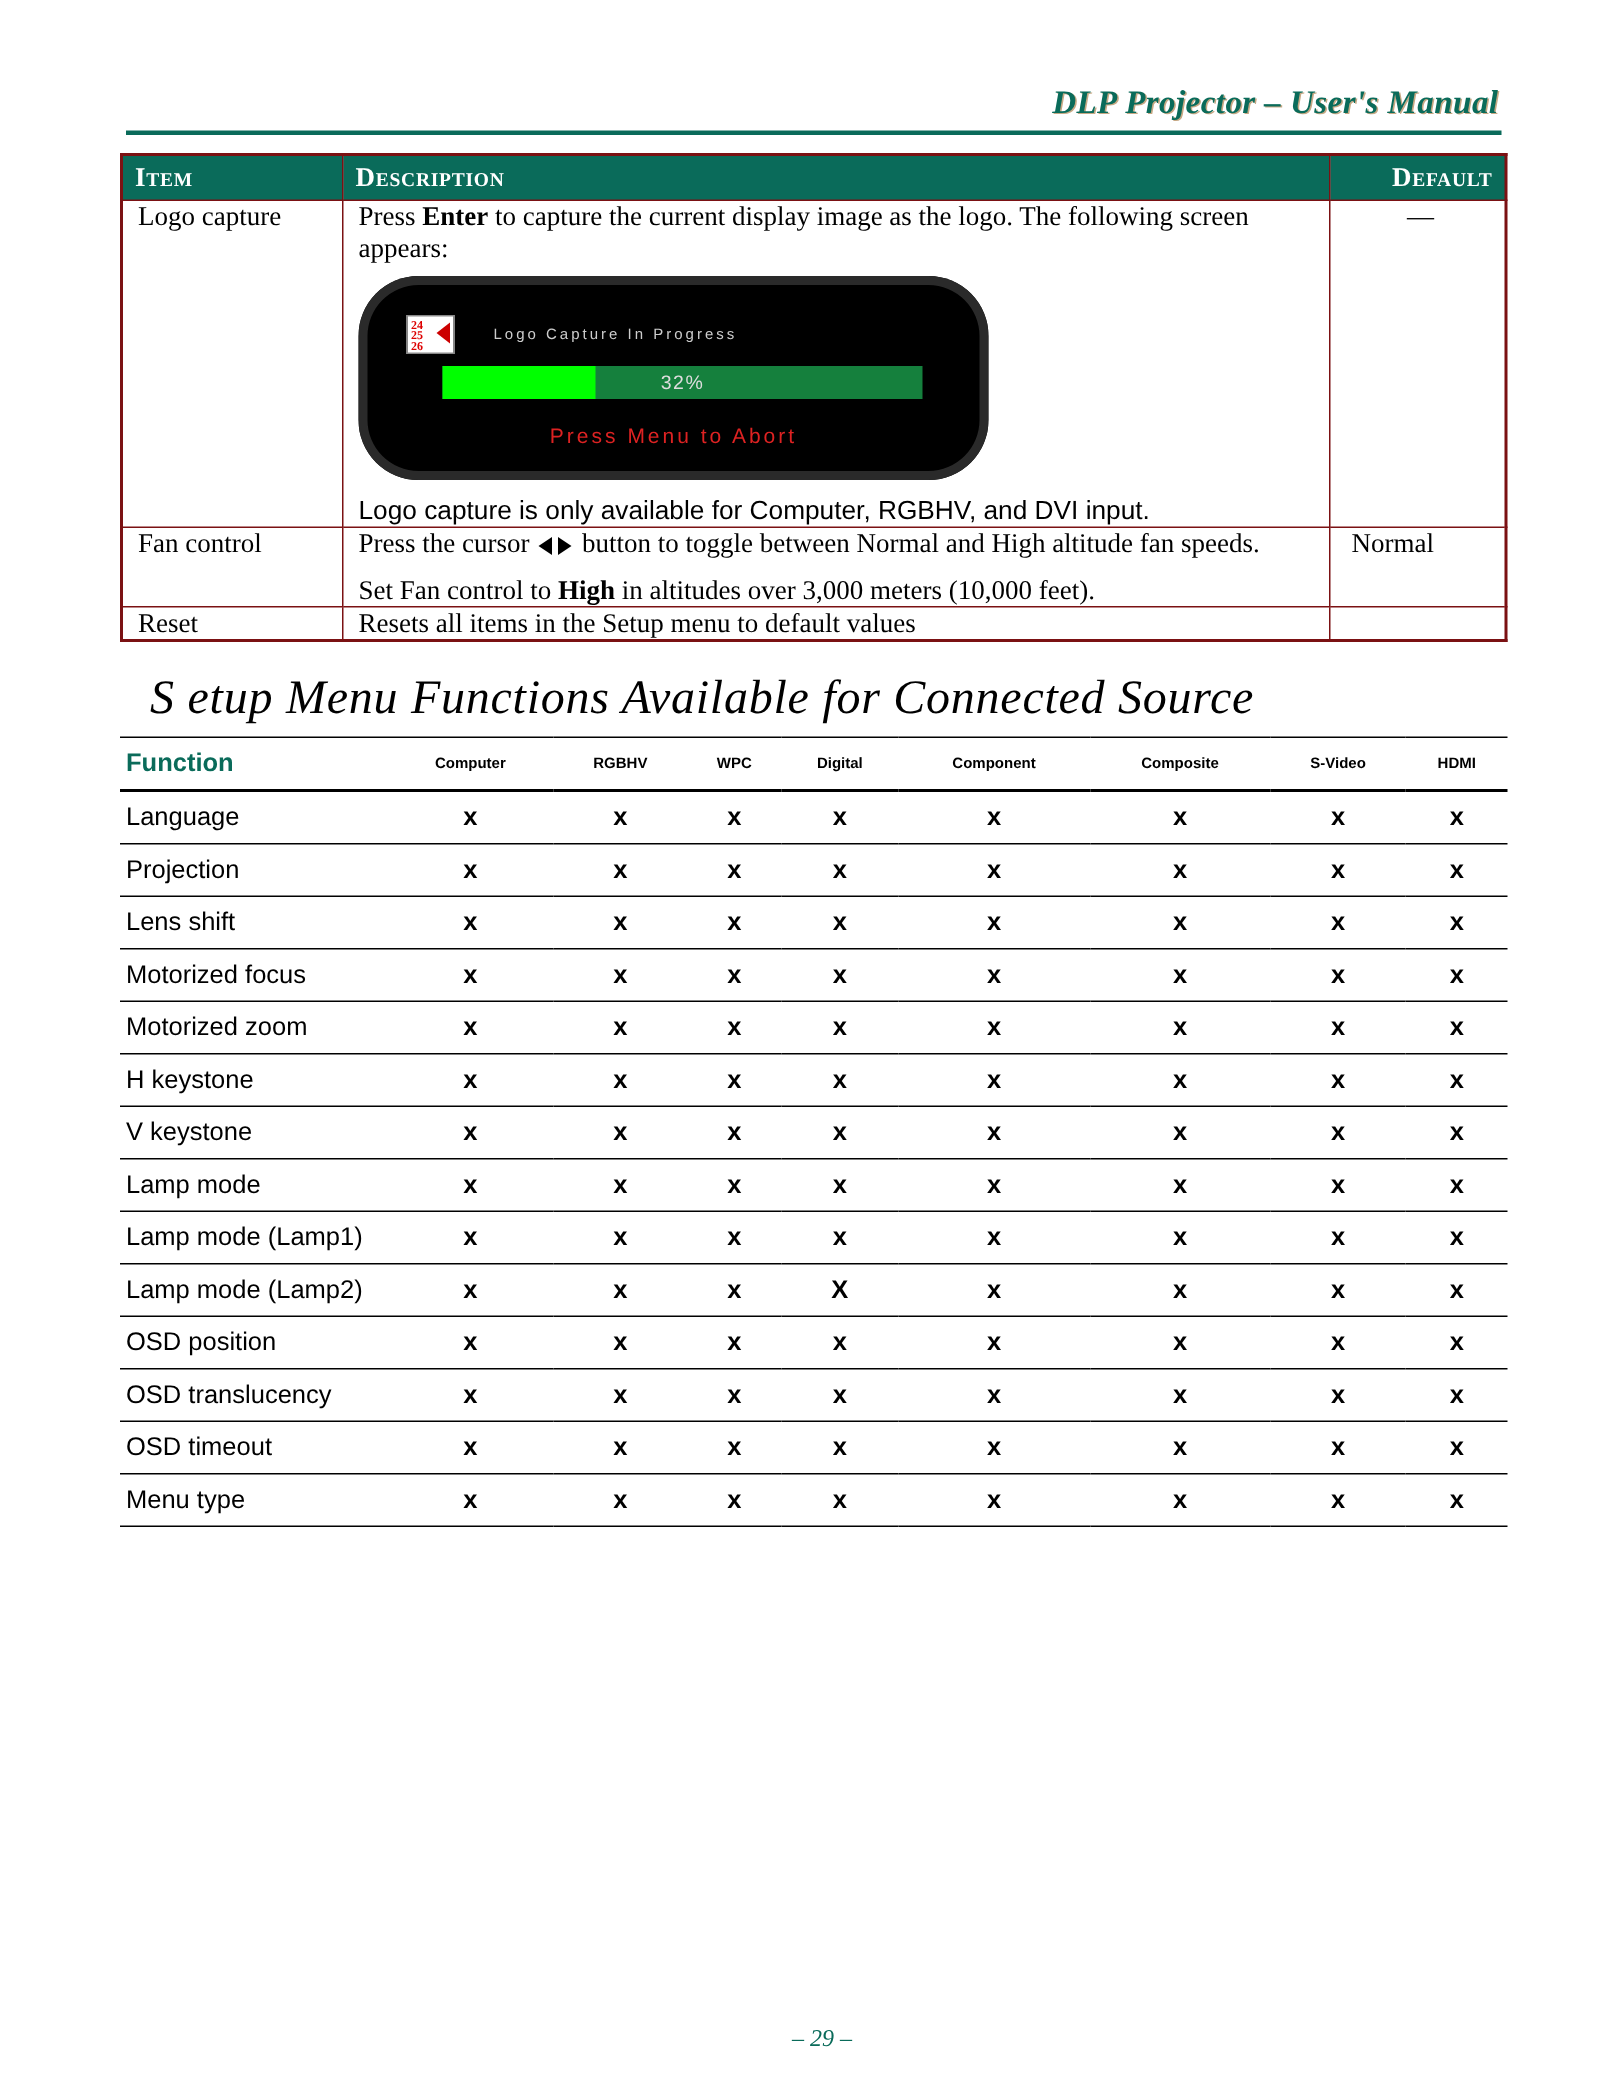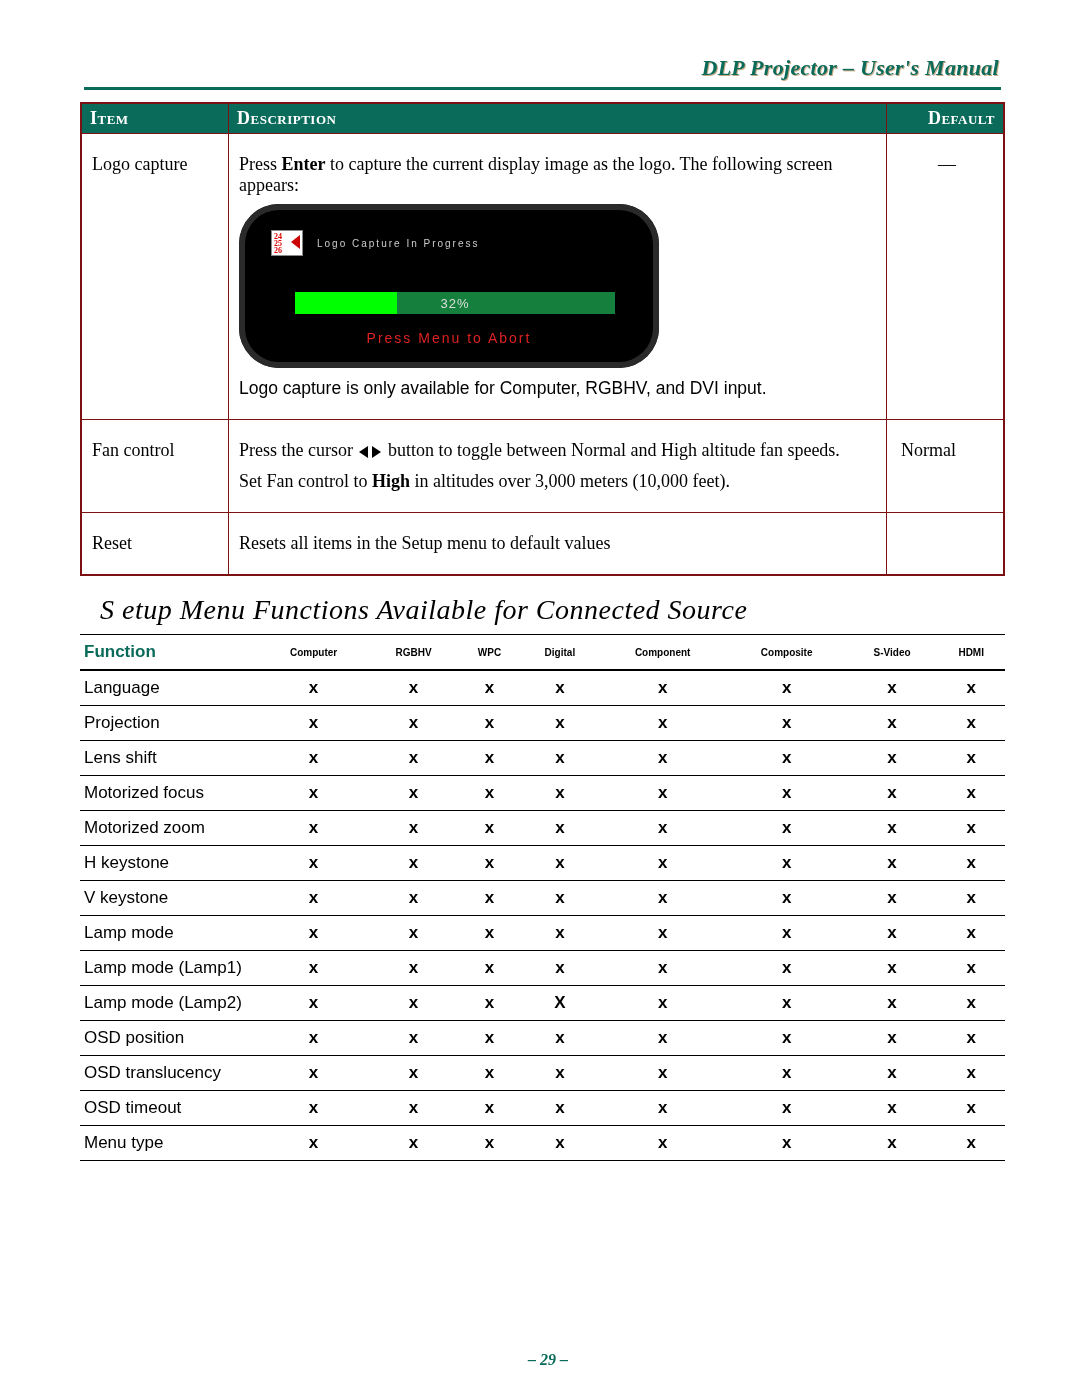--- a/index.html
+++ b/index.html
@@ -1,48 +1,48 @@
 <!DOCTYPE html>
 <html><head>
 <meta charset="utf-8">
 <style>
   html, body { margin:0; padding:0; background:#fff; font-family:"Times New Roman", Times, serif; color:#000; }
   .page { width:1080px; min-height:1397px; margin:0 auto; position:relative; padding:55px 75px 40px 80px; box-sizing:border-box; }
   .header { text-align:right; font-style:italic; font-weight:bold; color:#0a6b5a; font-size:22px; margin-right:6px; margin-bottom:6px; text-shadow:1px 1px 0 rgba(160,110,50,0.6); letter-spacing:.3px;}
   .hr-line { height:3px; background:#0a6b5a; margin:0 4px 12px 4px; }
   
   .t1 { width:100%; border-collapse:collapse; border:2px solid #7b1113; font-family:"Times New Roman", Times, serif; font-size:18px; }
-  .t1 th, .t1 td { border:1px solid #7b1113; padding:20px 10px; vertical-align:top; }
+  .t1 th, .t1 td { border:1px solid #7b1113; padding:0 10px; vertical-align:top; }
   .t1 thead th { background:#0a6b5a; color:#fff; text-align:left; font-variant:small-caps; letter-spacing:.5px; font-size:18px; padding:4px 8px; font-family:"Times New Roman", Times, serif;}
   .t1 .col-item { width:130px; }
   .t1 .col-default { width:100px; text-align:right; }
   .t1 td.default-cell { text-align:left; padding-left:14px; }
   .t1 td .note { font-family:Arial, Helvetica, sans-serif; font-size:17.5px; margin-top:10px; }
   .osd { margin:8px 0 8px 0; width:420px; border-radius:40px; background:#000; padding:26px 26px 22px 26px; box-sizing:border-box; box-shadow: inset 0 0 0 6px #2a2a2a; }
-  .osd-row1 { display:flex; align-items:center; gap:14px; margin-bottom:36px; padding-left:6px;}
+  .osd-row1 { display:flex; align-items:center; gap:26px; margin-bottom:8px; padding-left:6px;}
   .osd-icon { width:28px; height:24px; background:#fff; border:1px solid #888; position:relative; font-size:8px; font-weight:bold; color:#d00; display:flex; flex-direction:column; justify-content:center; align-items:flex-start; padding-left:2px; line-height:7px;}
   .osd-icon::after{content:""; position:absolute; right:2px; top:4px; width:0;height:0; border-top:7px solid transparent; border-bottom:7px solid transparent; border-right:9px solid #c00;}
   .osd-title { color:#ccc; letter-spacing:2px; font-family:Arial, sans-serif; font-size:10px; }
   .osd-bar { height:22px; background:#15803d; position:relative; margin:0 4px 16px 30px; width:320px;}
   .osd-bar .fill { position:absolute; left:0; top:0; bottom:0; width:32%; background:#0f0; }
   .osd-bar .pct { position:absolute; left:50%; top:50%; transform:translate(-50%,-50%); color:#ddd; font-family:Arial; font-size:13px; letter-spacing:1px;}
   .osd-abort { color:#d22; text-align:center; letter-spacing:2px; font-family:Arial; font-size:14px; margin-top:6px; }
   .arrow { display:inline-block; width:0; height:0; vertical-align:middle;}
   .arrow-l { border-top:6px solid transparent; border-bottom:6px solid transparent; border-right:9px solid #000; margin:0 2px;}
   .arrow-r { border-top:6px solid transparent; border-bottom:6px solid transparent; border-left:9px solid #000; margin:0 2px;}
-  .section-title { font-style:italic; font-family:"Times New Roman", serif; font-size:28px; margin:18px 0 8px 20px; letter-spacing:.5px; font-weight:normal;}
+  .section-title { font-style:italic; font-family:"Times New Roman", serif; font-size:32px; margin:18px 0 8px 20px; letter-spacing:.5px; font-weight:normal;}
   
   .t2 { width:100%; border-collapse:collapse; font-family:Arial, Helvetica, sans-serif; font-size:17px; }
   .t2 th, .t2 td { border:0; border-bottom:1px solid #000; padding:7px 4px; }
   .t2 thead th { border-top:1px solid #000; border-bottom:2px solid #000; }
   .t2 thead th.fn { text-align:left; font-weight:bold; color:#0a6b5a; font-size:17px; }
   .t2 thead th.src { font-size:10px; font-weight:bold; text-align:center; color:#000; }
   .t2 tbody td.fn { text-align:left; width:170px; font-family:Arial; }
   .t2 tbody td.x { text-align:center; font-weight:bold; font-family:Arial; }
-  .page-num { position:absolute; bottom:28px; left:16px; right:0; text-align:center; font-style:italic; font-weight:bold; font-size:16px; color:#0a6b5a; }
+  .page-num { position:absolute; bottom:28px; left:16px; right:0; text-align:center; font-style:italic; font-weight:normal; font-size:16px; color:#0a6b5a; }
   b { font-weight:bold; }
 </style>
 </head>
 <body>
 
 <div class="page">
   <div class="header">DLP Projector – User's Manual</div>
   <div class="hr-line"></div>
 
   <table class="t1">

